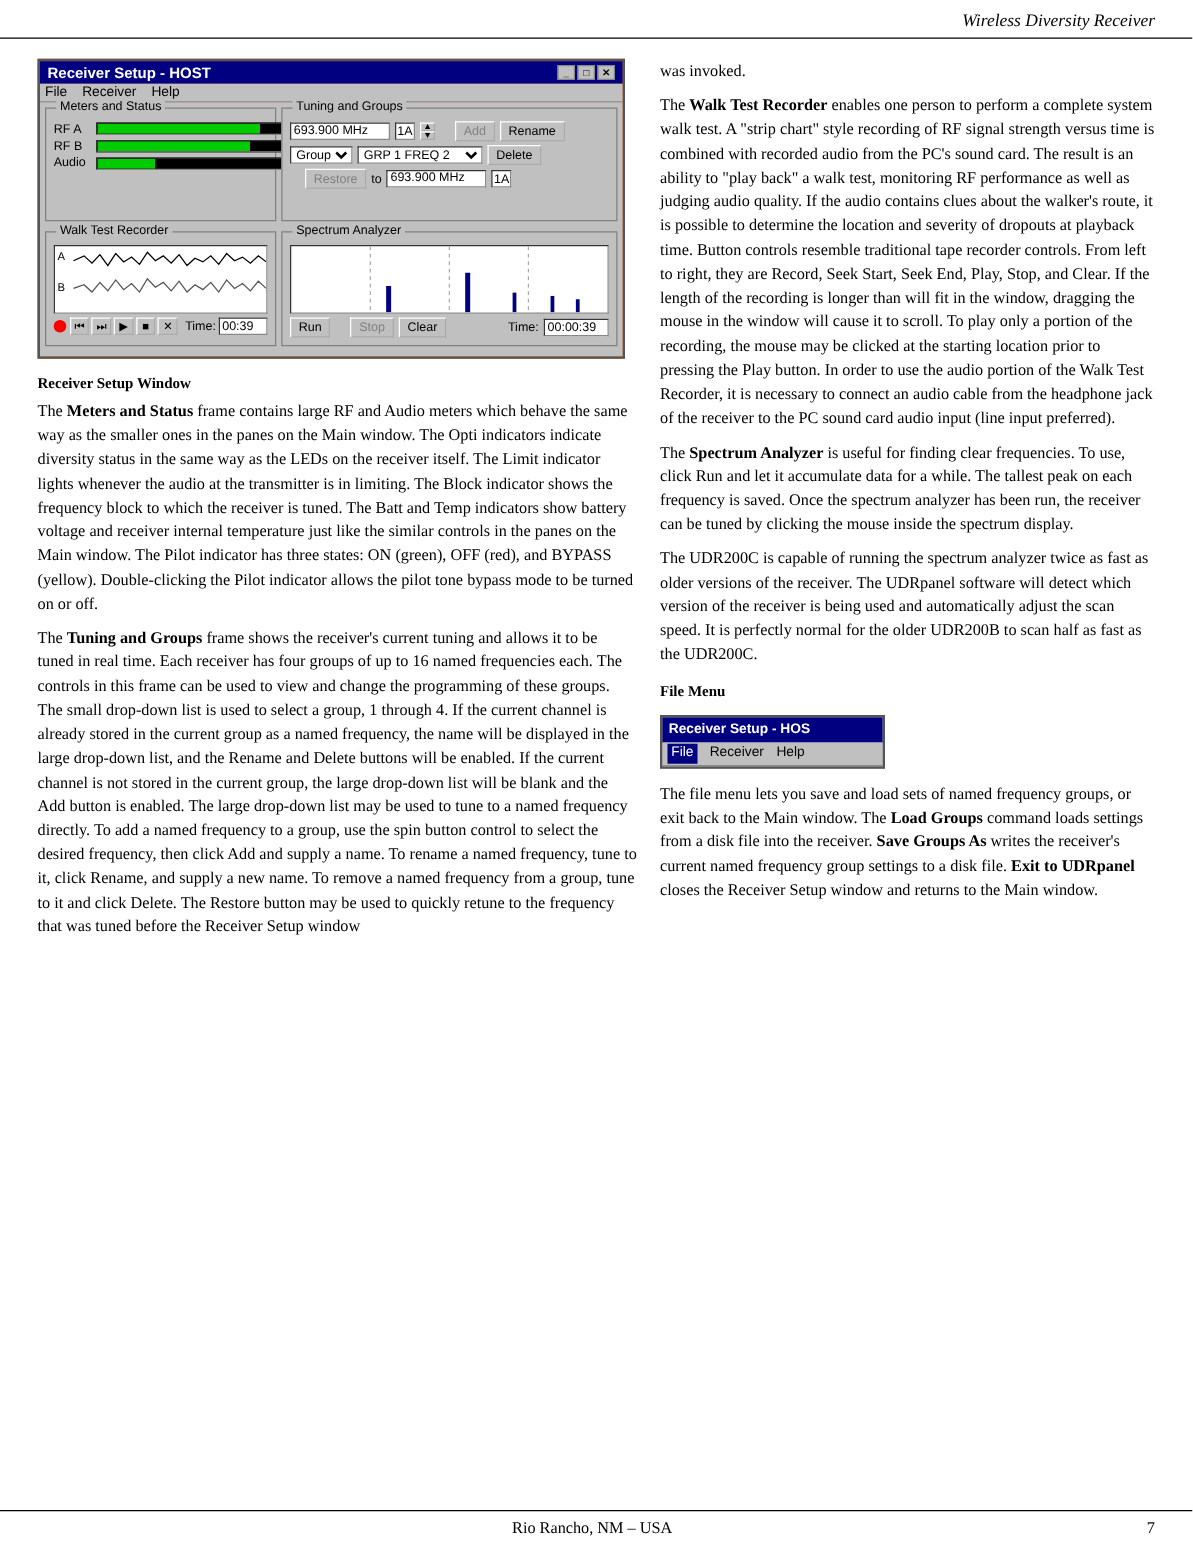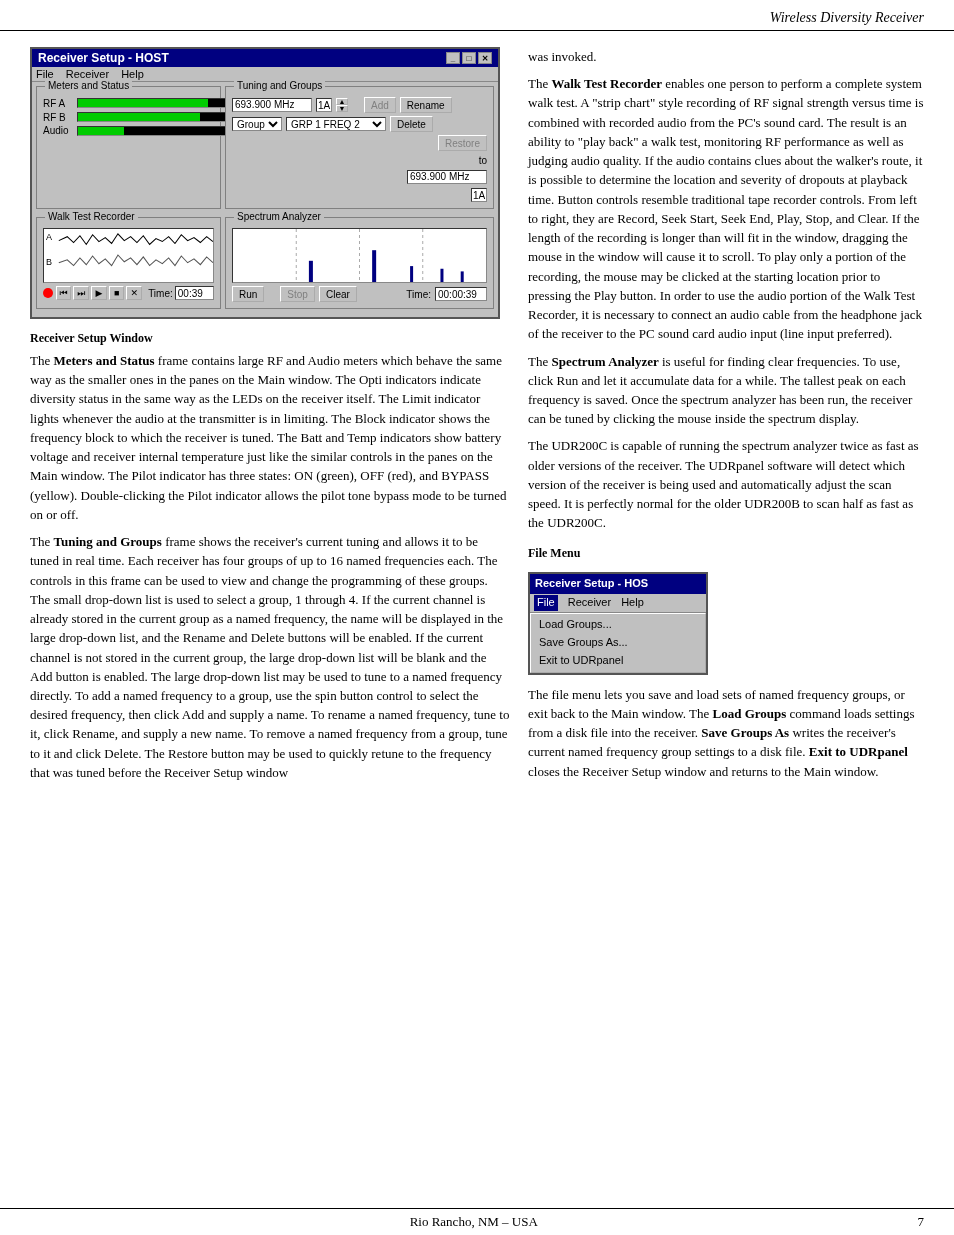--- a/index.html
+++ b/index.html
@@ -231,24 +231,23 @@
     .group-select2 {
       background: #fff;
       border: 1px inset #888;
       font-size: 10px;
       height: 14px;
       width: 100px;
     }
 
     .restore-row {
       display: flex;
-      align-items: flex-end;
+      align-items: center;
       gap: 4px;
       margin-top: 2px;
-      flex-direction: column;
     }
 
     
     .wt-graph {
       background: #fff;
       border: 1px inset #888;
       height: 55px;
       width: 100%;
       overflow: hidden;
       position: relative;
@@ -613,25 +612,20 @@
 
     <div class="section-title">File Menu</div>
 
     <div class="filemenu-box">
       <div class="fm-titlebar">Receiver Setup - HOS</div>
       <div class="fm-menubar">
         <span class="fm-menu-active">File</span>
         <span>Receiver</span>
         <span>Help</span>
       </div>
-      <div class="fm-dropdown">
-        <div class="fm-item">Load Groups...</div>
-        <div class="fm-item">Save Groups As...</div>
-        <div class="fm-item">Exit to UDRpanel</div>
-      </div>
     </div>
 
     <p class="right-text" style="margin-top:8px;">
       <span>The file menu lets you save and load sets of named frequency groups, or exit back to the Main window.  The </span><b>Load Groups</b><span> command loads settings from a disk file into the receiver.  </span><b>Save Groups As</b><span> writes the receiver's current named frequency group settings to a disk file.  </span><b>Exit to UDRpanel</b><span> closes the Receiver Setup window and returns to the Main window.</span>
     </p>
 
   </div>
 
 </div>
 

